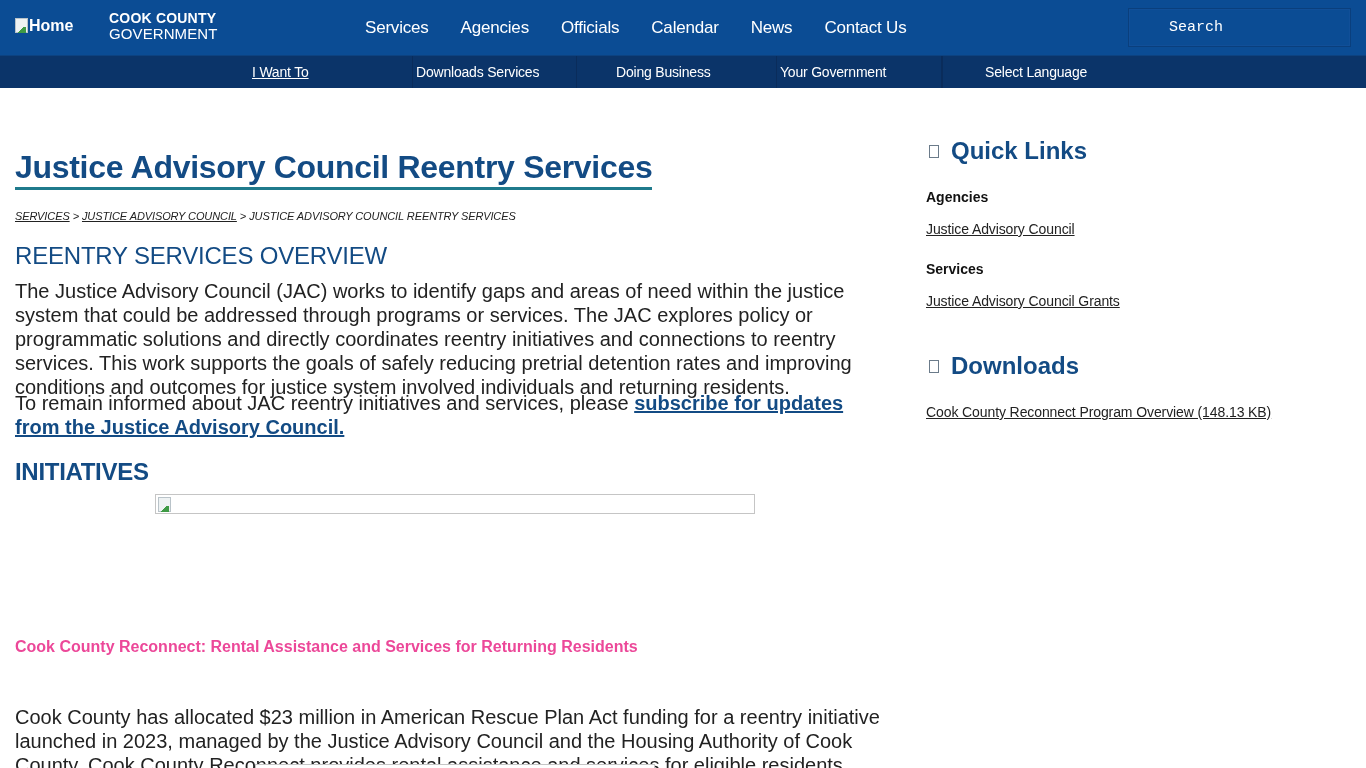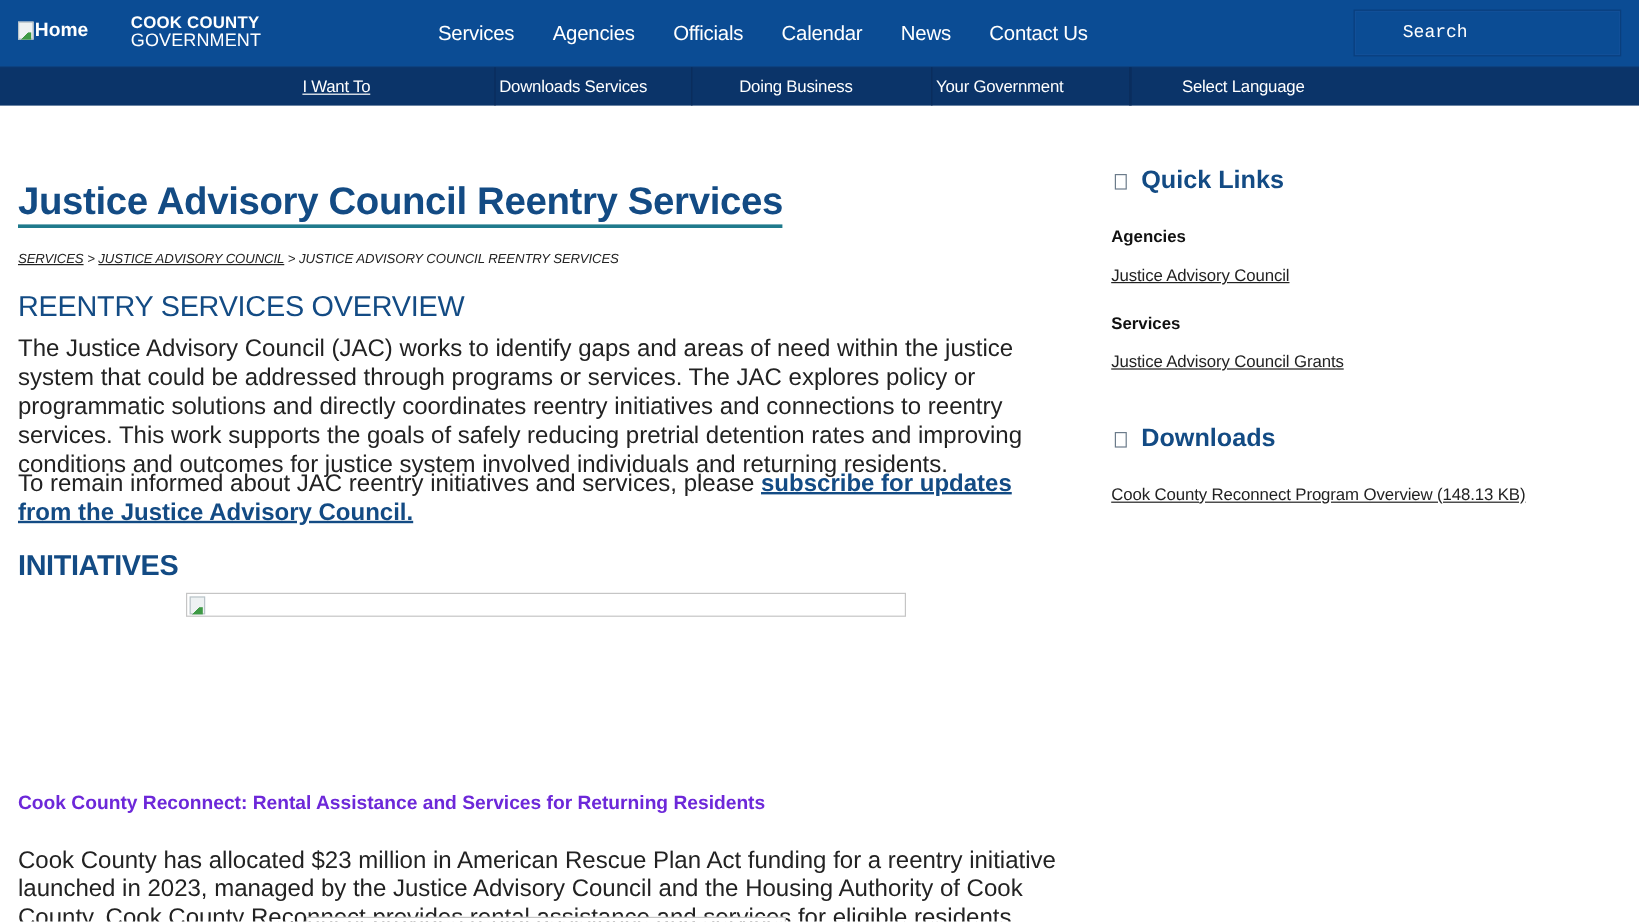--- a/index.html
+++ b/index.html
@@ -38,29 +38,29 @@
     .breadcrumb a { color: #222; text-decoration: underline; }
     .breadcrumb .sep { margin: 0 3px; }
     .h2-overview { position: absolute; left: 0; top: 153px; font-size: 24px; font-weight: normal; color: #134b84; letter-spacing: -0.2px; line-height: 30px; }
     .para { position: absolute; left: 0; font-size: 20px; line-height: 24px; color: #222; width: 870px; }
     .p1 { top: 191px; }
     .p2 { top: 303px; }
     .p2 a { color: #134b84; font-weight: bold; text-decoration: underline; }
     .h2-initiatives { position: absolute; left: 0; top: 369px; font-size: 24px; font-weight: bold; color: #134b84; letter-spacing: -0.3px; line-height: 30px; }
     .img-ph { position: absolute; left: 140px; top: 406px; width: 600px; height: 20px; border: 1px solid #c5c5c5; background: #fff; }
     .img-ph .broken-img { position: absolute; left: 2px; top: 2px; }
-    .h3-reconnect { position: absolute; left: 0; top: 549px; font-size: 16px; font-weight: bold; color: #6d28d9; white-space: nowrap; line-height: 20px; margin-top: 23px; }
+    .h3-reconnect { position: absolute; left: 0; top: 549px; font-size: 16px; font-weight: bold; color: #ec4899; white-space: nowrap; line-height: 20px; }
     .p3 { top: 617px; }
     .img-ph2 { position: absolute; left: 240px; top: 676px; width: 400px; height: 20px; border: 1px solid #c5c5c5; background: #fff; }
 
     
     .sidebar { position: absolute; left: 926px; top: 88px; width: 420px; }
     .side-h { position: absolute; left: 0; display: flex; align-items: center; white-space: nowrap; }
     .side-h .box-icon { display: inline-block; width: 10px; height: 13px; border: 1px solid #6b7b8a; margin-left: 3px; margin-right: 12px; }
-    .side-h .txt { font-size: 21px; font-weight: bold; color: #134b84; line-height: 24px; }
+    .side-h .txt { font-size: 24px; font-weight: bold; color: #134b84; line-height: 24px; }
     .sh1 { top: 51px; }
     .sh2 { top: 266px; }
     .side-label { position: absolute; left: 0; font-size: 14px; font-weight: bold; color: #111; line-height: 18px; }
     .sl1 { top: 100px; }
     .sl2 { top: 172px; }
     .side-link { position: absolute; left: 0; font-size: 14px; color: #222; text-decoration: underline; white-space: nowrap; line-height: 18px; letter-spacing: -0.1px; }
     .lk1 { top: 132px; }
     .lk2 { top: 204px; }
     .lk3 { top: 315px; }
   </style>

